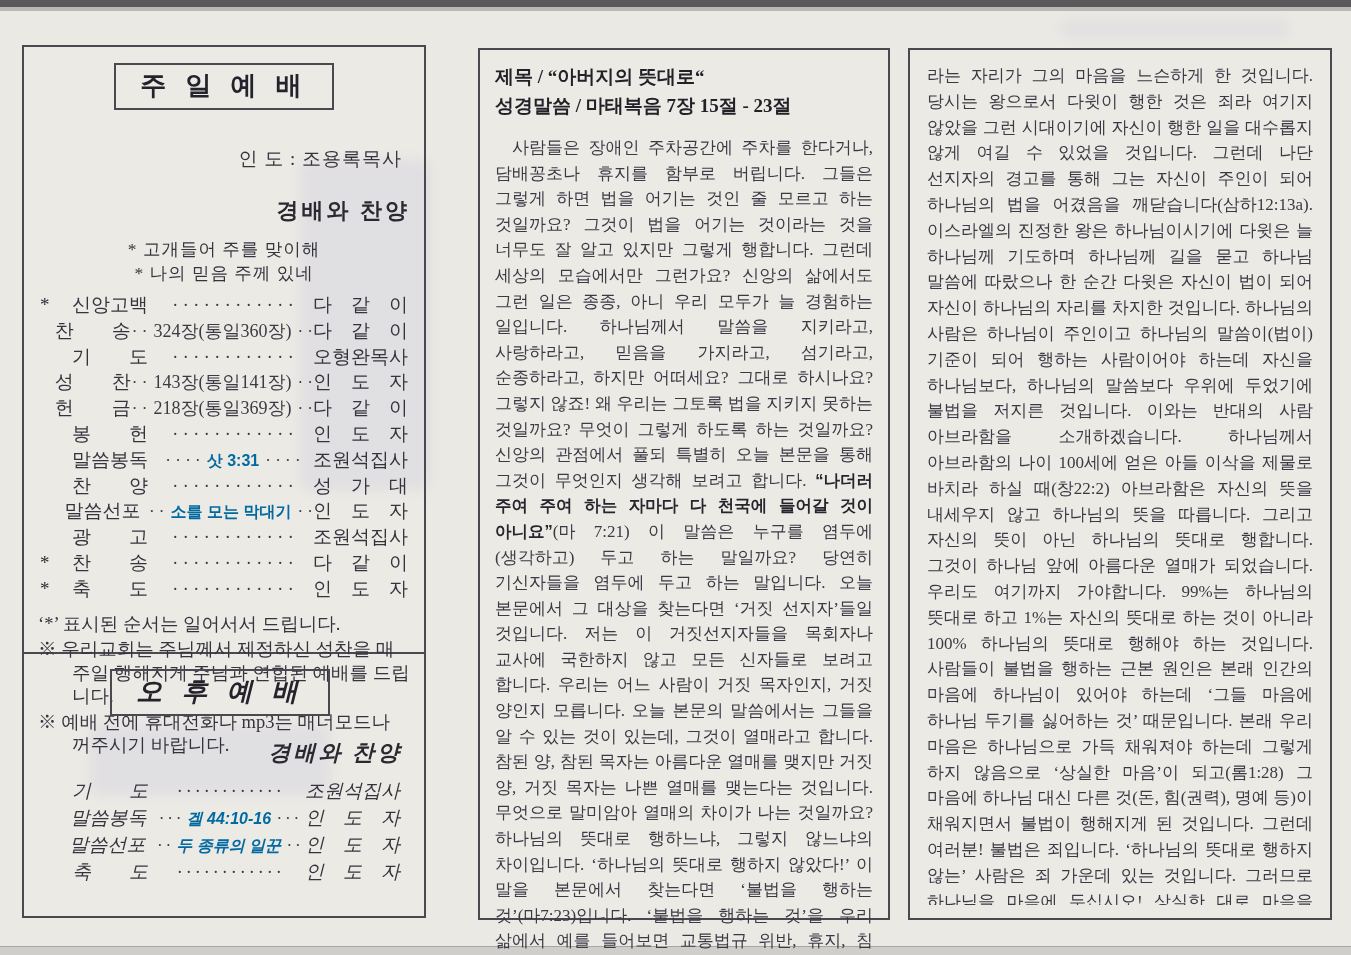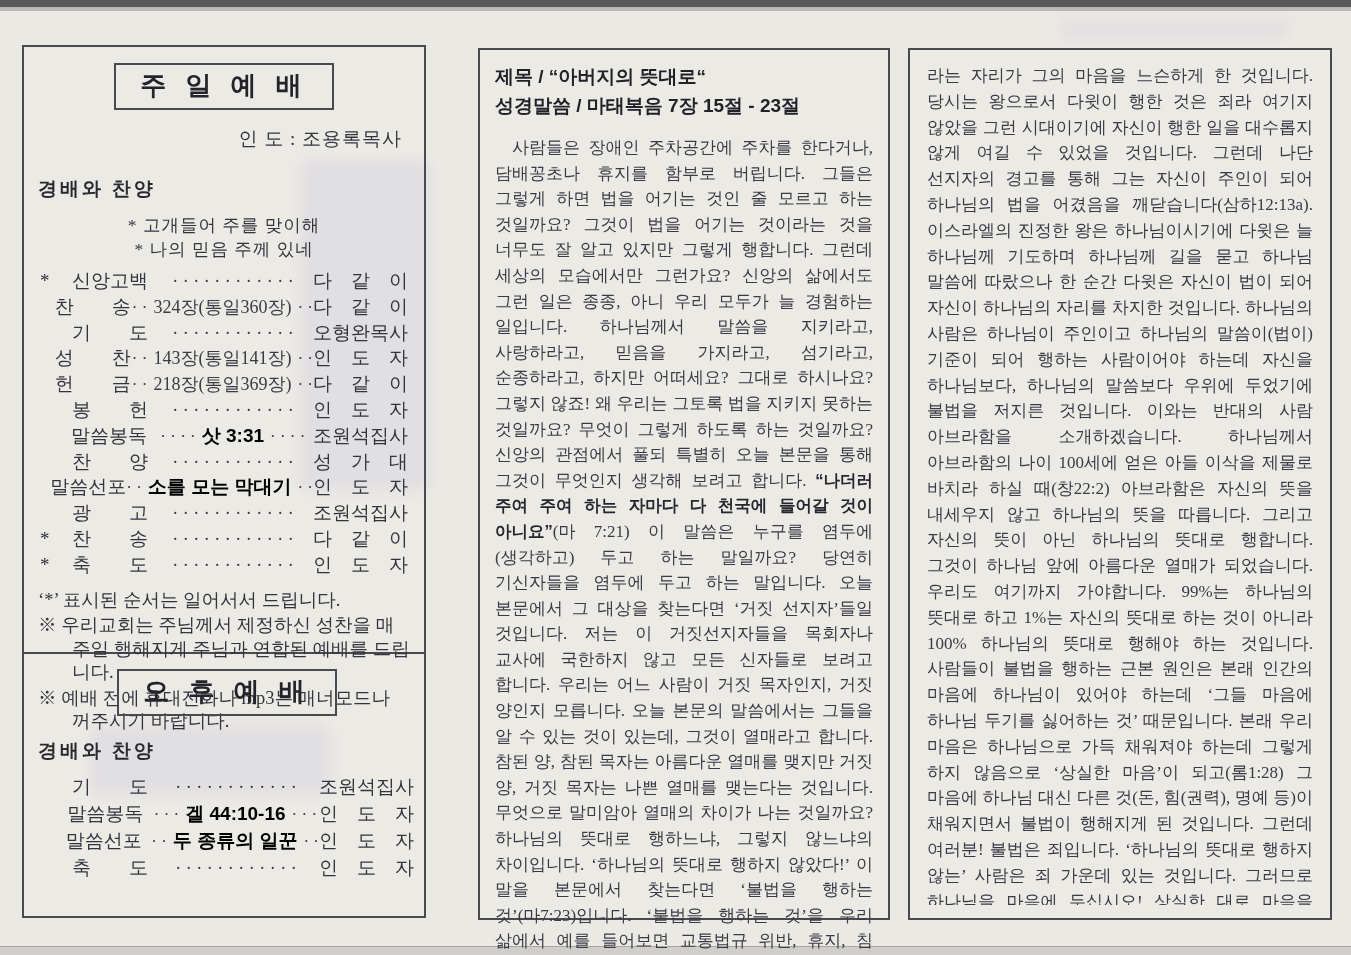--- a/index.html
+++ b/index.html
@@ -21,47 +21,47 @@
   .ghost2 { left:90px;  top:725px; width:240px; height:70px; }
   .ghost3 { left:1060px; top:20px; width:230px; height:18px; opacity:0.08; }
 
   .panel { position:absolute; border:2px solid #4a4950; background:rgba(255,255,255,0.06); }
   .panel-left   { left:22px;  top:45px; width:404px; height:873px; display:flex; flex-direction:column; }
   .panel-middle { left:478px; top:48px; width:412px; height:872px; padding:12px 15px; }
   .panel-right  { left:908px; top:48px; width:424px; height:872px; padding:13px 17px; }
 
   
   .service-top { height:607px; border-bottom:2px solid #4a4950; padding:16px 14px 0 14px; }
-  .service-bottom { flex:1; padding:15px 8px 0 14px; }
+  .service-bottom { flex:1; padding:15px 22px 0 14px;font-style:italic; }
   .boxed-title-wrap { text-align:center; }
   .boxed-title {
     display:inline-block; border:2px solid #4a4950; padding:3px 24px 5px 24px;
     font-size:26px; font-weight:bold; letter-spacing:6px; color:#24232b;
     font-family:"Liberation Sans","DejaVu Sans",sans-serif;
   }
-  .leader-line { text-align:right; font-size:19px; margin-top:16px; padding-right:8px; letter-spacing:1px; }
-  .praise-heading { text-align:left; font-size:19px; font-weight:bold; color:#2a2931; margin-top:24px; letter-spacing:3px; }
+  .leader-line { text-align:right; font-size:19px; margin-top:36px; padding-right:8px; letter-spacing:1px; }
+  .praise-heading { text-align:right; font-size:22px; font-weight:bold; color:#2a2931; margin-top:24px; letter-spacing:3px; }
   .praise-sub { text-align:center; font-size:17.5px; line-height:24px; margin-top:11px; letter-spacing:1px; }
   .order-rows { margin-top:8px; }
   .order-row { display:flex; align-items:baseline; font-size:19px; line-height:24.8px; padding:0 2px; }
   .order-row .star { width:18px; text-align:left; color:#2e2d35; }
   .order-row .lbl  { width:104px; white-space:pre;text-align:center; }
   .order-row .ctr  { flex:1; text-align:center; color:#3c3b45; font-size:17px; white-space:nowrap; }
   .order-row .ctr .mid { margin:0 6px; font-size:18px; }
-  .order-row.bold-mid .ctr .mid { font-weight:bold; font-family:"Liberation Sans","DejaVu Sans",sans-serif; font-size:19px; color:#000000;margin-top:44px; }
+  .order-row.bold-mid .ctr .mid { font-weight:bold; font-family:"Liberation Sans","DejaVu Sans",sans-serif; font-size:16px; color:#0369a1;margin-top:44px; }
   .order-row .who  { width:104px; text-align:right; white-space:pre; }
   .notes { margin-top:10px; font-size:18.5px; line-height:23.5px; }
   .note-line { padding-left:34px; text-indent:-34px; margin-top:2px; }
   .rows-afternoon .order-row { line-height:26px; }
   .service-bottom .praise-heading { margin-top:22px; }
   .service-bottom .order-rows { margin-top:10px; }
 
   
   .sermon-head {
-    font-family:Liberation Sans, sans-serif;
+    font-family:Liberation Serif, serif;
     font-weight:bold; font-size:19px; line-height:29px; color:#222128;
   }
   .sermon-body {
     margin-top:15px; font-size:17px; line-height:25.6px;
     text-align:justify; color:#3a3944; word-break:keep-all; overflow:hidden;
   }
   .sermon-body.indent { text-indent:1em; }
   .panel-right .sermon-body { margin-top:0; line-height:25.8px; height:100%; }
   .sermon-quote { font-weight:bold; font-family:"Liberation Sans","DejaVu Sans",sans-serif; color:#26252d; font-size:16.5px; }
 </style>

